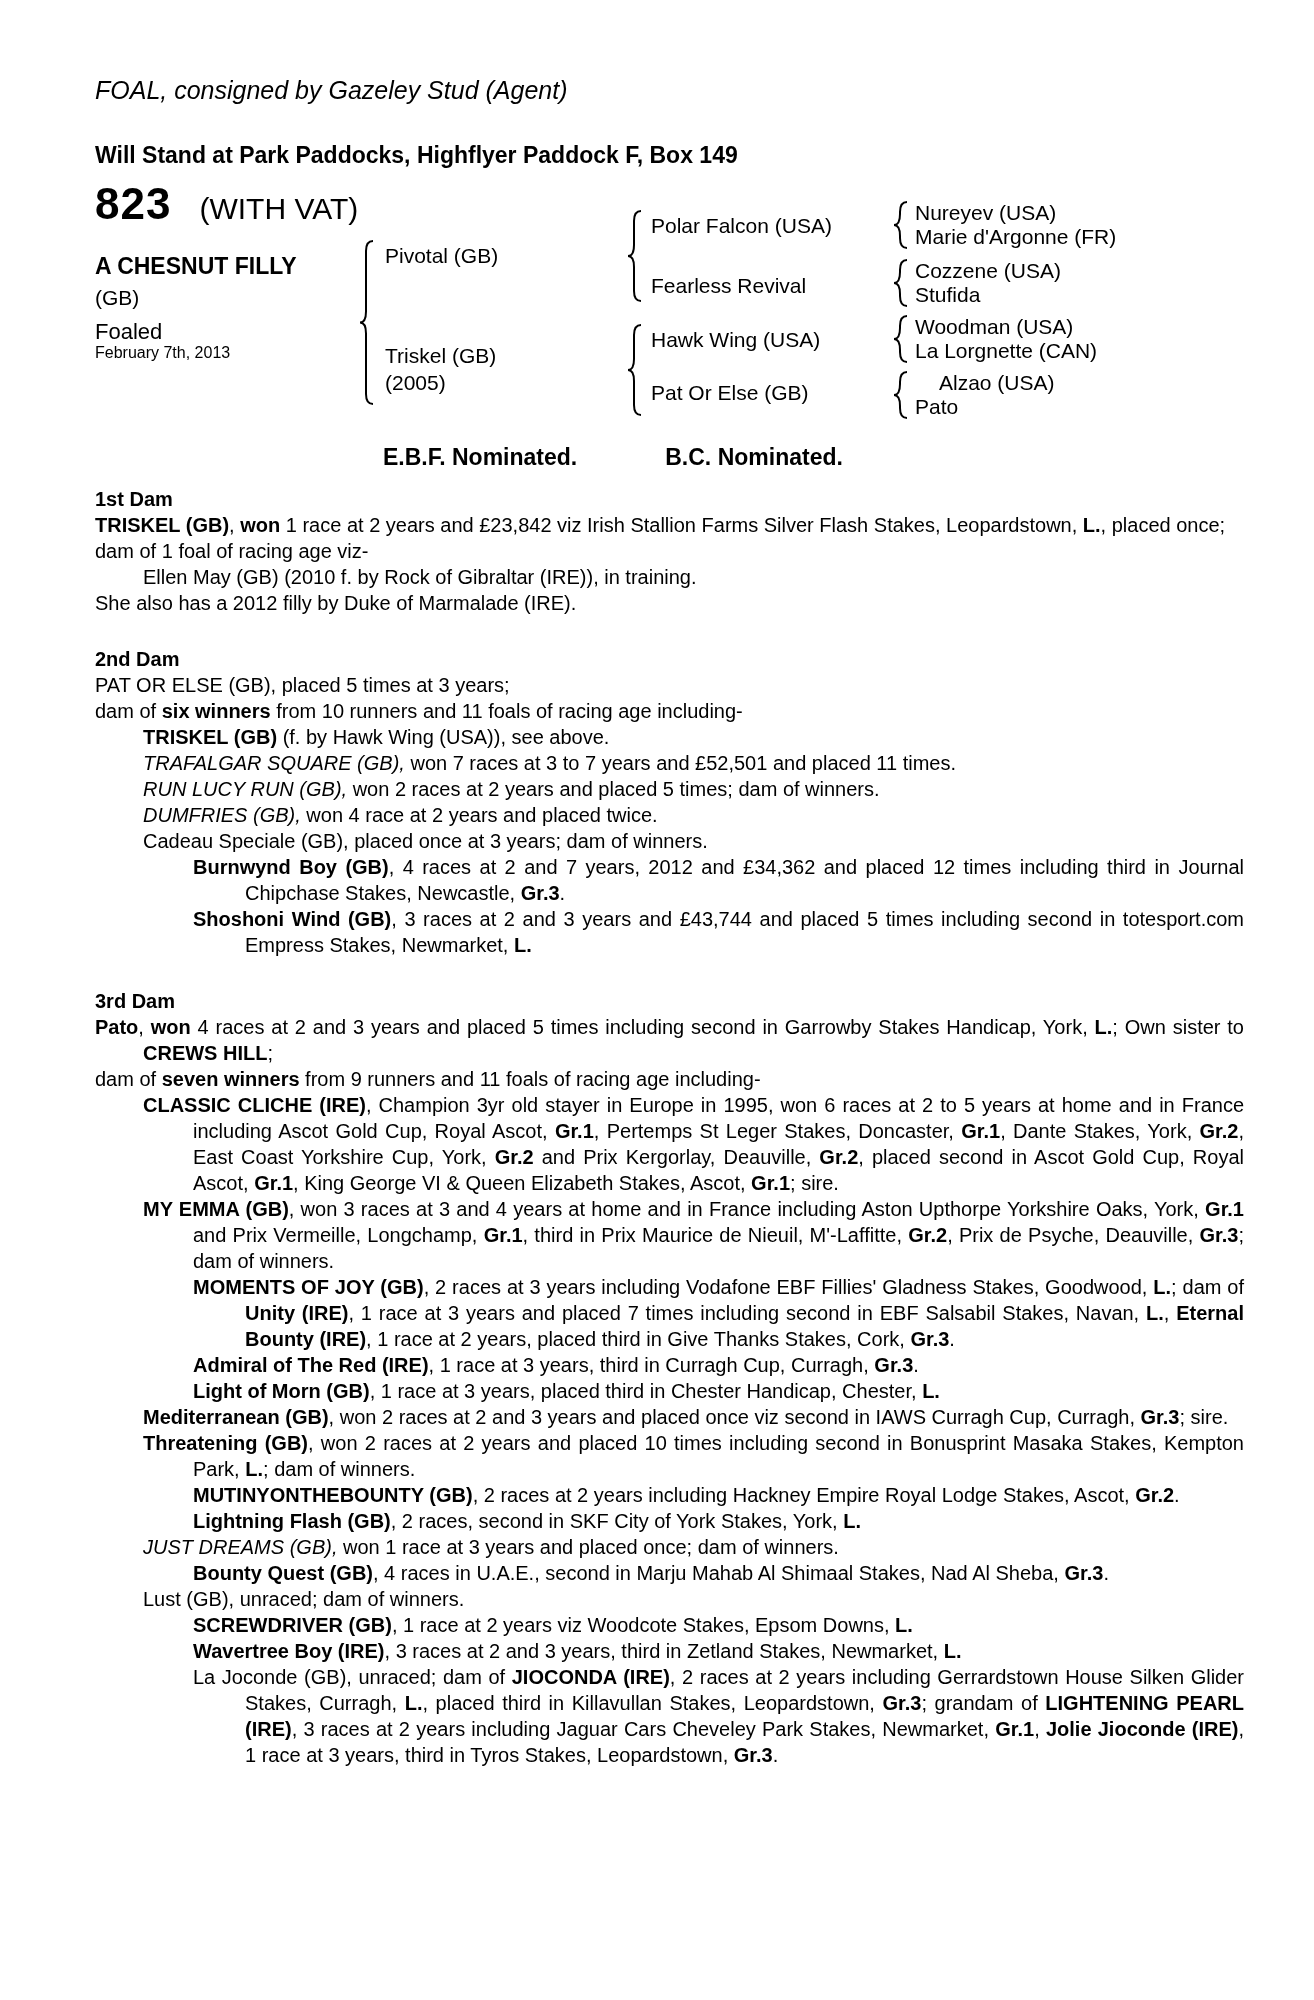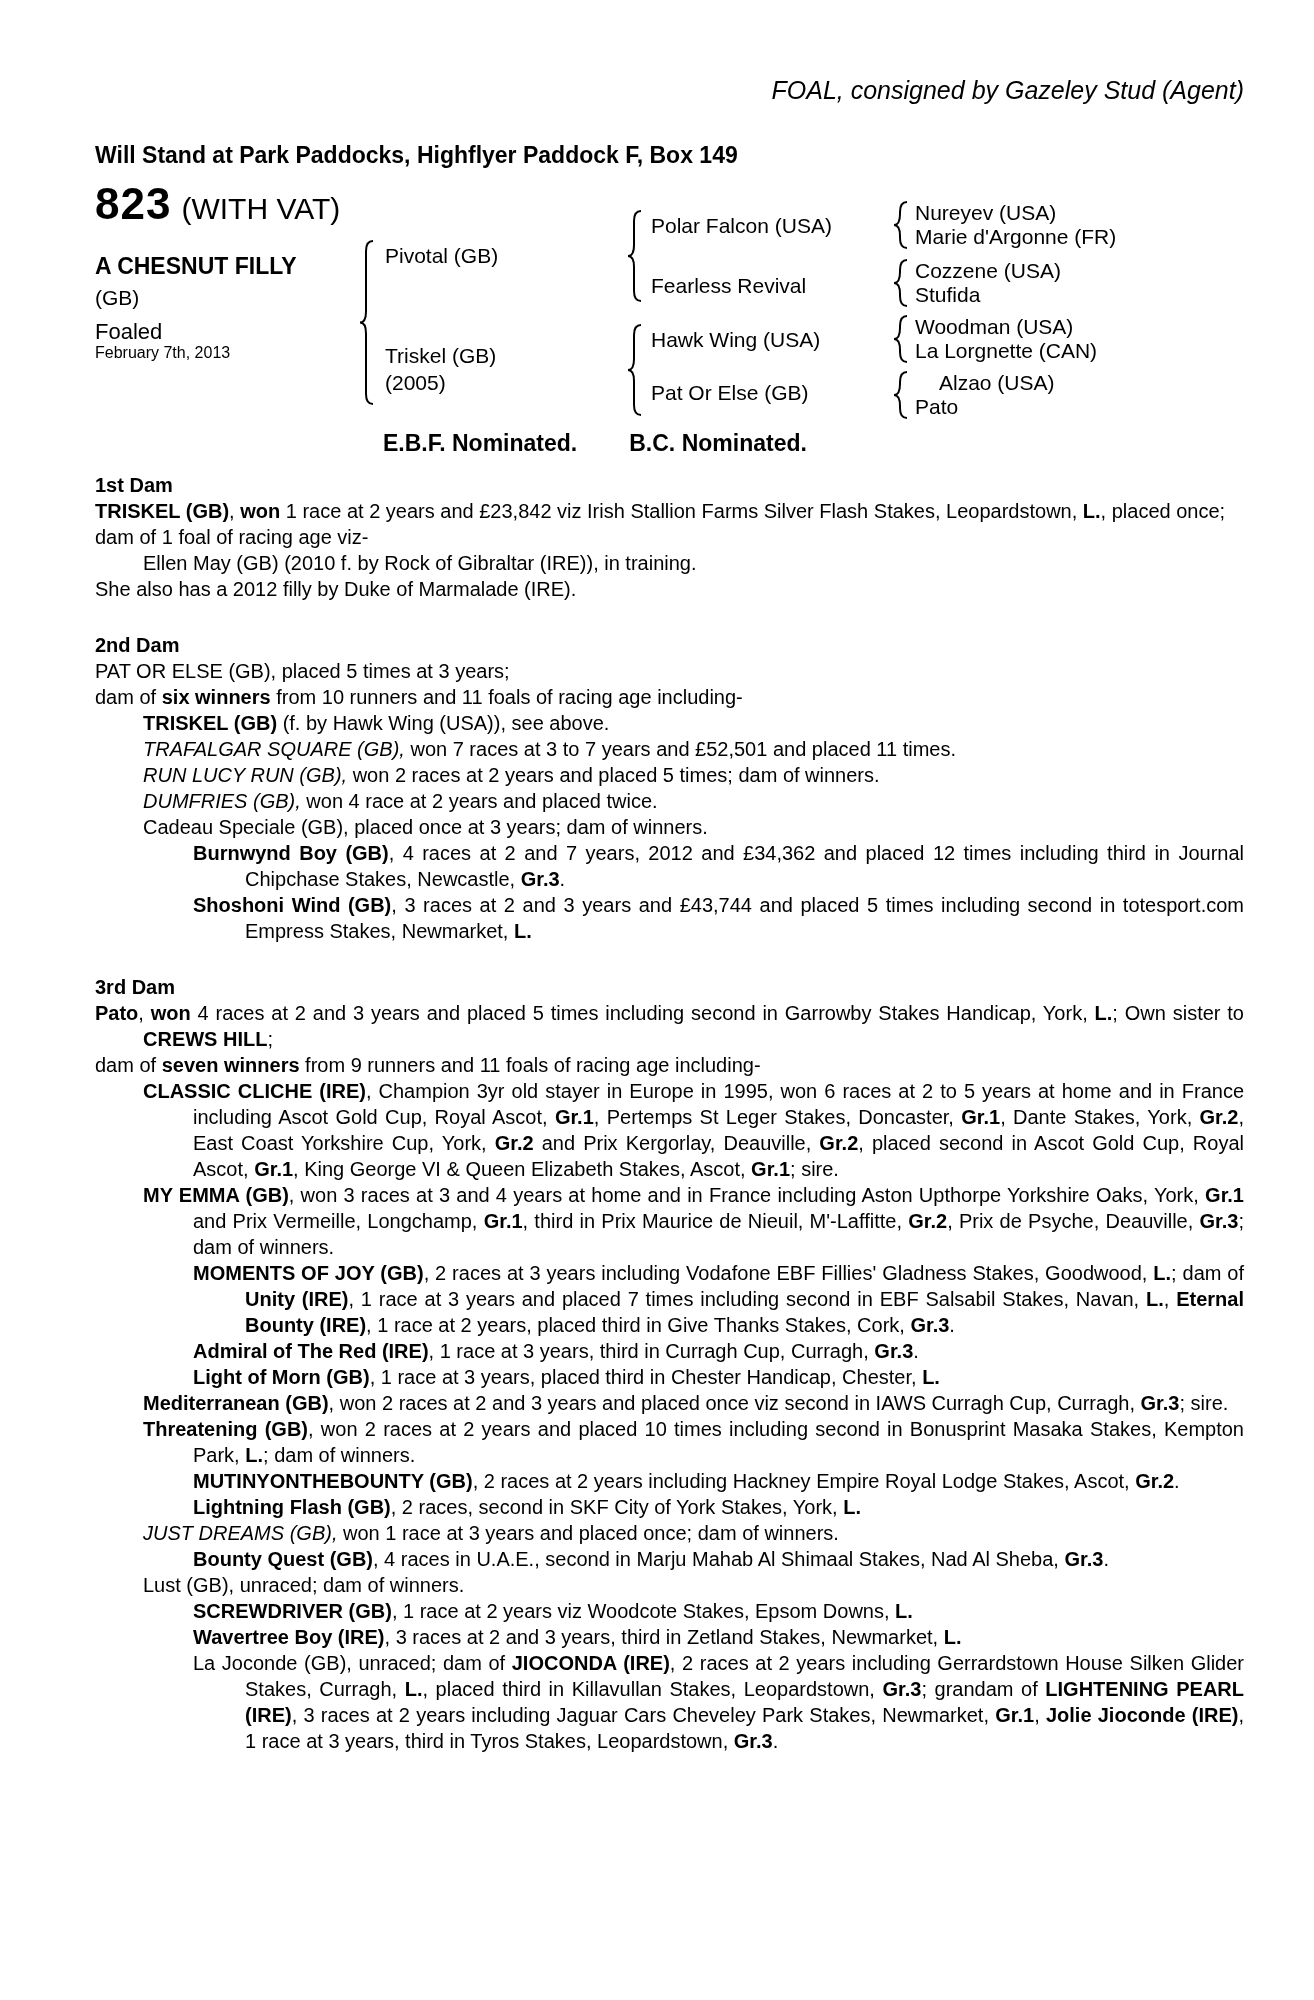--- a/index.html
+++ b/index.html
@@ -2,27 +2,27 @@
 <html><head>
 <meta charset="utf-8">
 <style>
   html,body{background:#fff;color:#000;margin:0;padding:0}
   body{
     width:1314px;min-height:2000px;box-sizing:border-box;
     padding:0 70px 40px 95px;
     font-family:"Liberation Sans","DejaVu Sans",sans-serif;
     font-size:20px;line-height:26px;
   }
-  .consignment{margin-top:76px;text-align:right;font-style:italic;font-size:25px;line-height:28px}
+  .consignment{margin-top:76px;text-align:left;font-style:italic;font-size:25px;line-height:28px}
   .stand{margin-top:38px;font-weight:bold;font-size:23px;line-height:26px}
 
   
   .pedigree{position:relative;height:228px;margin-top:32px;font-size:21px}
   .ped-item{position:absolute;white-space:nowrap;line-height:24px}
-  .lot-line{top:-8px;left:0;display:flex;align-items:baseline;gap:10px}
+  .lot-line{top:-8px;left:0;display:flex;align-items:baseline;gap:28px}
   .lot-number{font-size:44px;font-weight:bold;letter-spacing:1px}
   .lot-vat{font-size:30px}
   .horse-name{top:54px;left:0;font-size:23px;font-weight:bold}
   .horse-country{top:86px;left:0;font-size:21px;font-weight:normal}
   .foaled-label{top:120px;left:0;font-size:22px}
   .foaled-date{top:141px;left:0;font-size:16px}
 
   .sire{left:290px;top:44px}
   .dam{left:290px;top:144px}
   .dam-year{left:290px;top:171px}
@@ -39,21 +39,21 @@
   .g3-6{left:844px;top:171px}
   .g3-7{left:820px;top:195px}
   .br-1{left:264px;top:40px}
   .br-2a{left:532px;top:10px}
   .br-2b{left:532px;top:124px}
   .br-3a{left:798px;top:1px}
   .br-3b{left:798px;top:59px}
   .br-3c{left:798px;top:115px}
   .br-3d{left:798px;top:171px}
 
-  .nominations{display:flex;padding-left:288px;gap:52px;font-weight:bold;font-size:23px;margin-top:2px}
+  .nominations{display:flex;padding-left:288px;gap:88px;font-weight:bold;font-size:23px;margin-top:16px}
 
   
   .sections{margin-top:16px}
   .section + .section{margin-top:30px}
   .section-heading{font-weight:bold}
   p.para{margin:0;text-align:justify}
   .l0{padding-left:48px;text-indent:-48px}
   .l1{padding-left:98px;text-indent:-50px}
   .l2{padding-left:150px;text-indent:-52px}
   .b{font-weight:bold}

